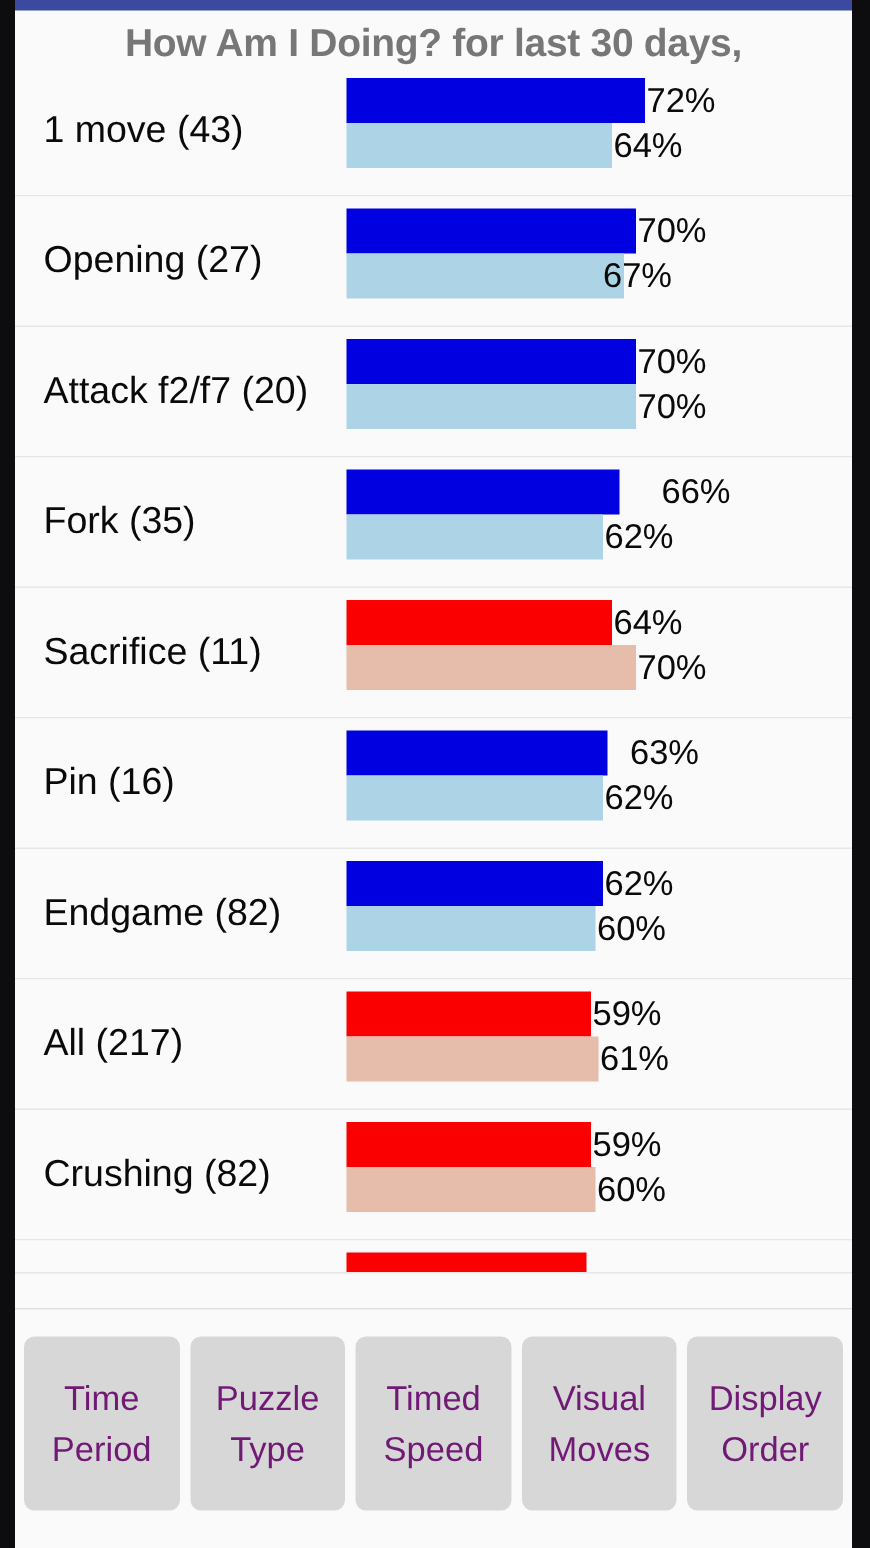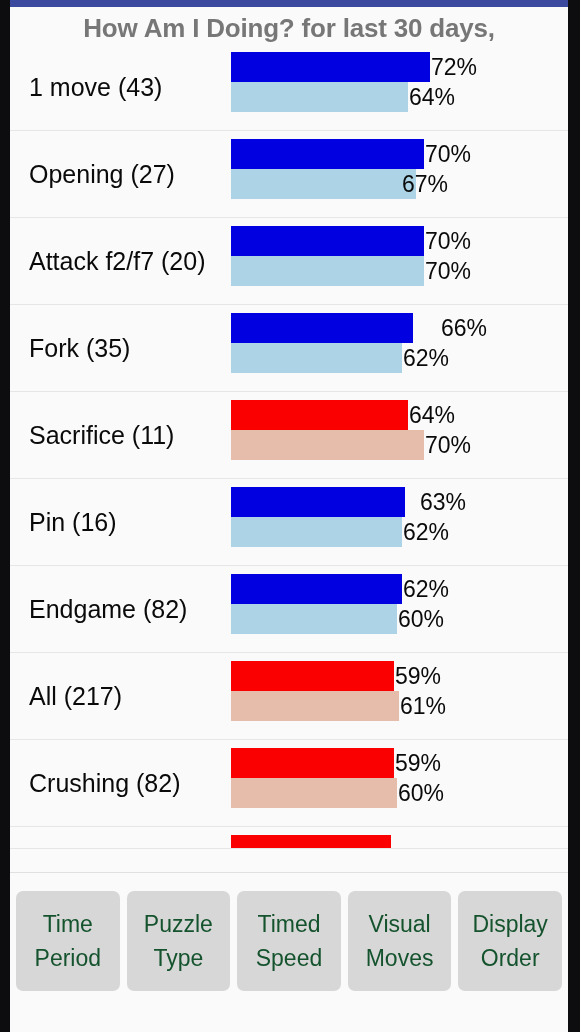--- a/index.html
+++ b/index.html
@@ -113,29 +113,29 @@
     background: #fafafa;
     border-top: 1px solid #e0e0e0;
     display: flex;
     align-items: flex-start;
     padding: 18px 6px 0 6px;
     gap: 7px;
   }
 
   .tool-button {
     flex: 1 1 0;
-    height: 100px;
+    height: 116px;
     background: #d7d7d7;
     border-radius: 7px;
     display: flex;
     flex-direction: column;
     align-items: center;
     justify-content: center;
     font-size: 23px;
-    color: #14532d;
+    color: #701a75;
     line-height: 34px;
     text-align: center;
   }
 </style>
 </head>
 <body>
 
 <div id="app">
   <div class="screen">
 

